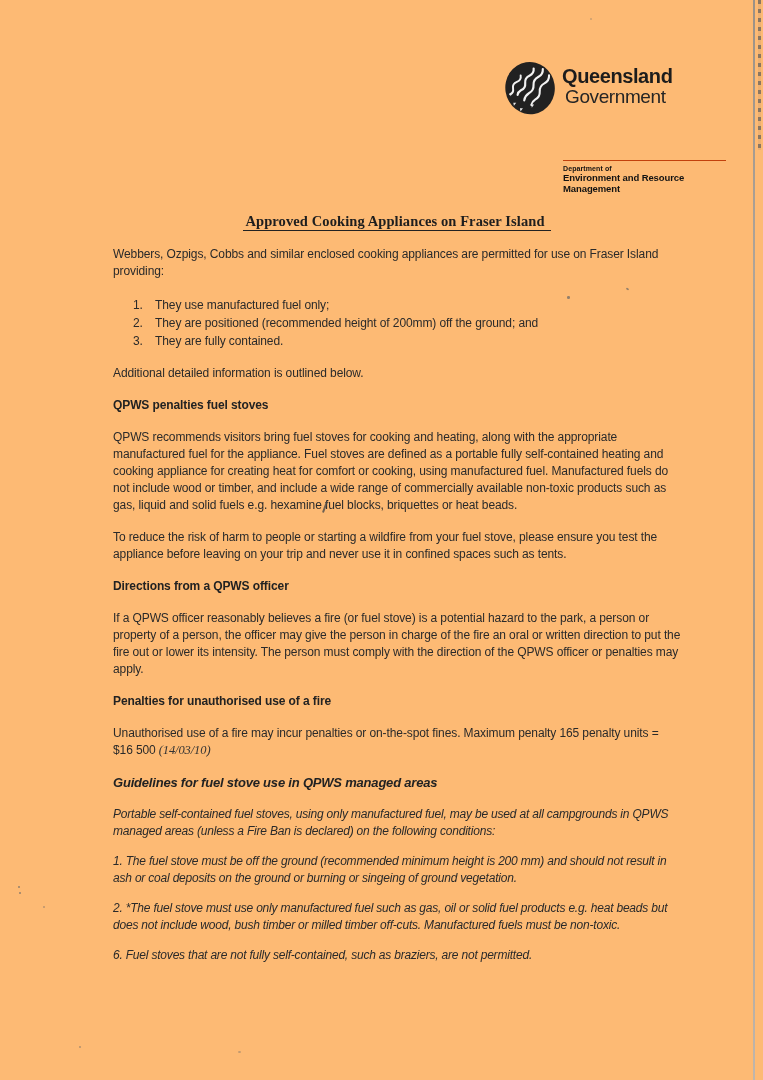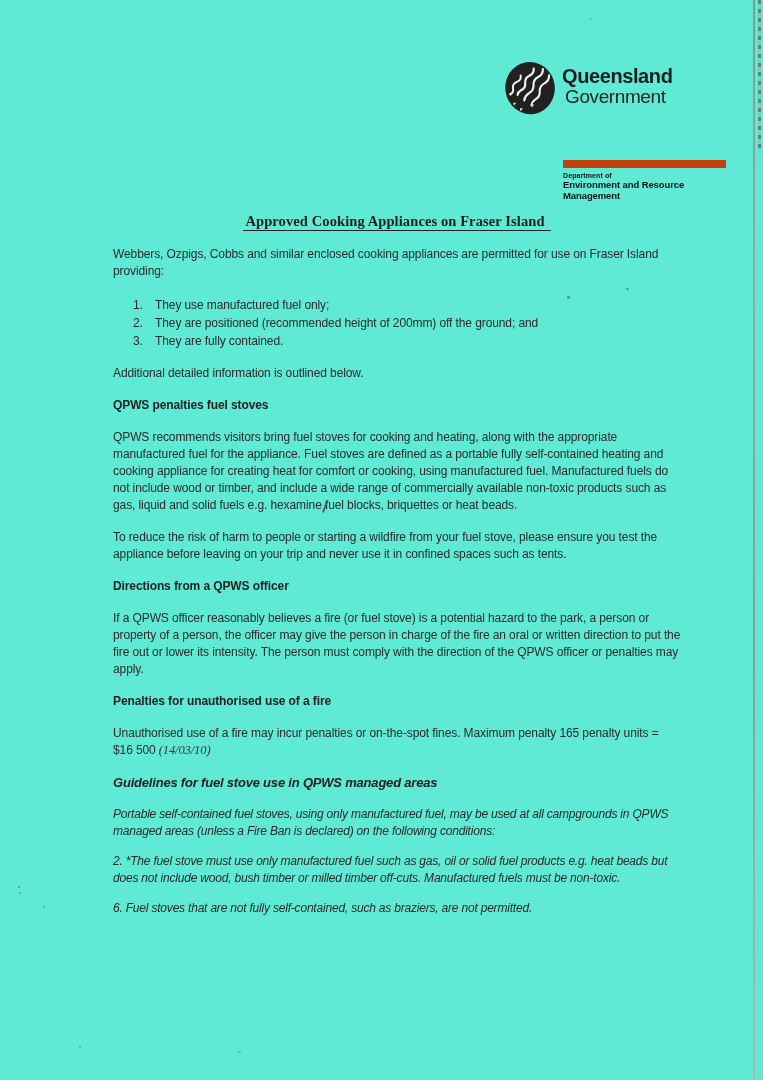--- a/index.html
+++ b/index.html
@@ -1,38 +1,38 @@
 <!DOCTYPE html>
 <html><head>
 <meta charset="utf-8">
 <style>
   html, body { margin: 0; padding: 0; background: #ffffff; }
 
   .page {
     position: relative;
     width: 763px;
     height: 1080px;
-    background: #5eead4;
+    background: #fdba74;
     overflow: hidden;
     font-family: "Liberation Sans", "DejaVu Sans", sans-serif;
     color: #2a2a2a;
   }
 
   
   .logo-mark { position: absolute; left: 503px; top: 60px; width: 56px; height: 58px; }
   .brand {
     position: absolute; left: 562px; top: 66px;
     color: #1c1c1c; letter-spacing: -0.4px;
   }
   .brand .l1 { font-size: 20px; font-weight: bold; line-height: 21px; }
   .brand .l2 { font-size: 19px; font-weight: normal; line-height: 20px; padding-left: 3px; color: #252525; }
 
   .dept {
     position: absolute; left: 563px; top: 160px; width: 163px;
-    border-top: 8px solid #c2410c; padding-top: 4px; color: #121212;
+    border-top: 1px solid #c2410c; padding-top: 4px; color: #121212;
   }
   .dept .small { font-size: 7px;  font-weight: bold; line-height: 8px; letter-spacing: 0.1px; }
   .dept .big   { font-size: 9.5px; font-weight: bold; line-height: 10.5px; letter-spacing: -0.1px; }
 
   
   .content {
     position: absolute; left: 113px; top: 213px; width: 568px;
     font-size: 12px; line-height: 17px; letter-spacing: -0.1px;
   }
 
@@ -141,20 +141,21 @@
 
     <h3 class="heading">Directions from a QPWS officer</h3>
     <p>If a QPWS officer reasonably believes a fire (or fuel stove) is a potential hazard to the park, a person or property of a person, the officer may give the person in charge of the fire an oral or written direction to put the fire out or lower its intensity. The person must comply with the direction of the QPWS officer or penalties may apply.</p>
 
     <h3 class="heading">Penalties for unauthorised use of a fire</h3>
     <p><span>Unauthorised use of a fire may incur penalties or on-the-spot fines. Maximum penalty 165 penalty units = $16 500</span><span class="date-note">(14/03/10)</span></p>
 
     <h3 class="heading it">Guidelines for fuel stove use in QPWS managed areas</h3>
     <p class="it-par">Portable self-contained fuel stoves, using only manufactured fuel, may be used at all campgrounds in QPWS managed areas (unless a Fire Ban is declared) on the following conditions:</p>
 
+    <p class="rule">1. The fuel stove must be off the ground (recommended minimum height is 200 mm) and should not result in ash or coal deposits on the ground or burning or singeing of ground vegetation.</p>
     <p class="rule">2. *The fuel stove must use only manufactured fuel such as gas, oil or solid fuel products e.g. heat beads but does not include wood, bush timber or milled timber off-cuts. Manufactured fuels must be non-toxic.</p>
     <p class="rule">6. Fuel stoves that are not fully self-contained, such as braziers, are not permitted.</p>
 
   </div>
 
   <div class="scan-line"></div>
   <div class="scan-line-top"></div>
   <div class="slash"></div>
   <div class="speck" style="left:567px; top:296px; width:2.5px; height:2.5px;"></div>
   <div class="speck" style="left:626px; top:288px; width:3px; height:2px; transform:rotate(30deg);"></div>

